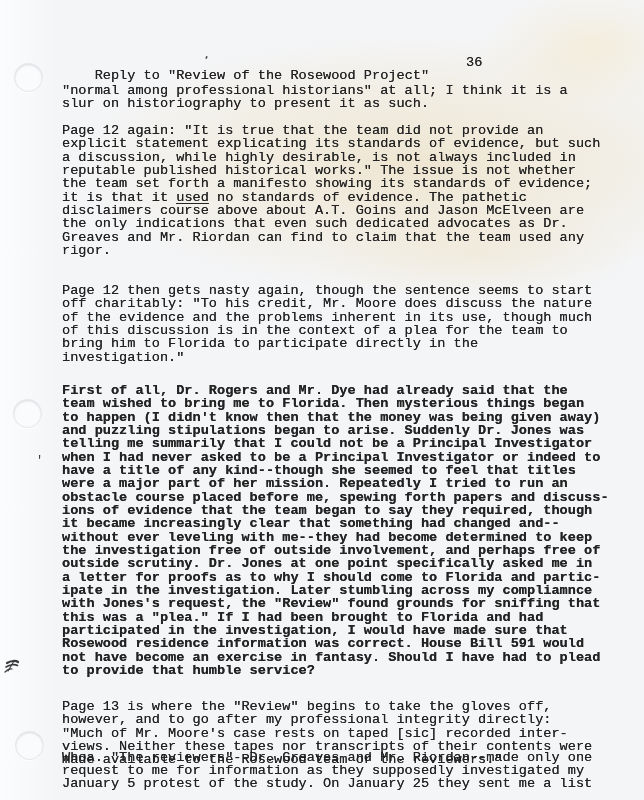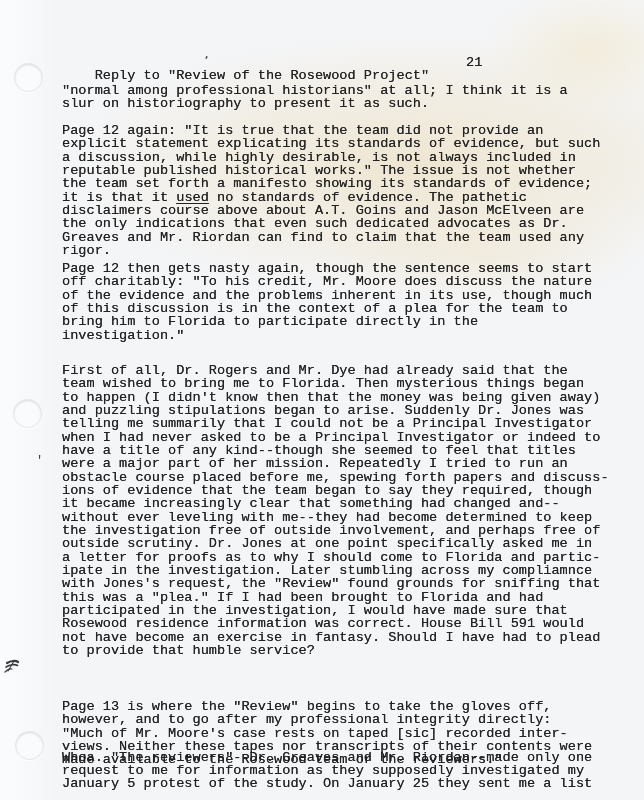--- a/index.html
+++ b/index.html
@@ -59,22 +59,22 @@
     font-size: 13.6px;
     line-height: 13.33px;
     white-space: pre;
     letter-spacing: 0;
     text-shadow: 0 0 0.6px rgba(30,30,30,0.85);
   }
   .hdr { top: 56px; }
   .pnum { position: absolute; left: 404px; top: 0; }
   .p1 { top: 84px; }
   .p2 { top: 124px; }
-  .p3 { top: 262px; }
-  .p4 { top: 364px; }
+  .p3 { top: 284px; }
+  .p4 { top: 384px; font-weight: bold; }
   .p5 { top: 700px; }
   .p6 { top: 750.5px; }
   .u { text-decoration: underline; text-underline-offset: 2px; margin-top: 12px; }
 
   .speck {
     position: absolute; left: 205px; top: 56px;
     width: 3px; height: 3px; background: #4a4a4a; border-radius: 50%;
     transform: rotate(20deg) scaleX(0.6);
   }
   .stray {
@@ -96,21 +96,21 @@
   <div class="tint-b"></div>
   <div class="tint-c"></div>
   <div class="edge-light"></div>
 
   <div class="hole hole1"></div>
   <div class="hole hole2"></div>
   <div class="hole hole3"></div>
 
   <div class="doc-line hdr">
     <span>Reply to "Review of the Rosewood Project"</span>
-    <span class="pnum">21</span>
+    <span class="pnum">36</span>
   </div>
   <div class="speck"></div>
 
   <div class="para p1">"normal among professional historians" at all; I think it is a
 slur on historiography to present it as such.</div>
 
   <div class="para p2"><span>Page 12 again: "It is true that the team did not provide an
 explicit statement explicating its standards of evidence, but such
 a discussion, while highly desirable, is not always included in
 reputable published historical works." The issue is not whether

